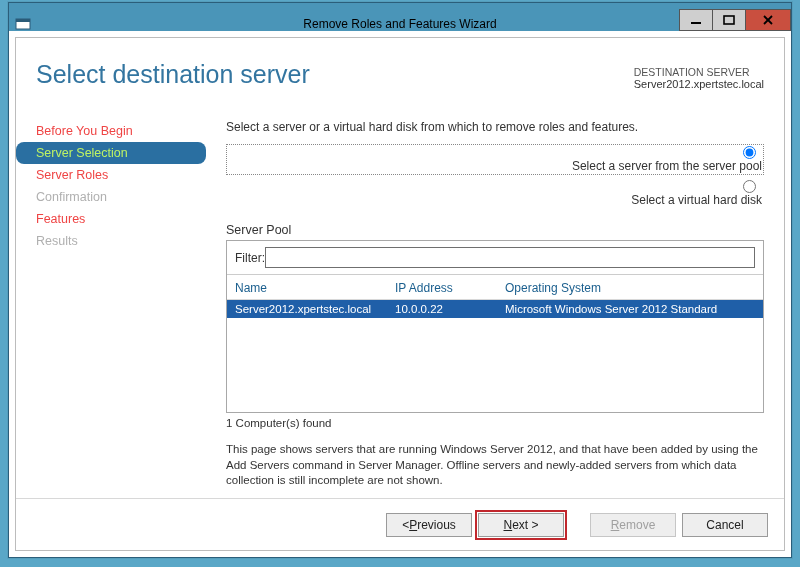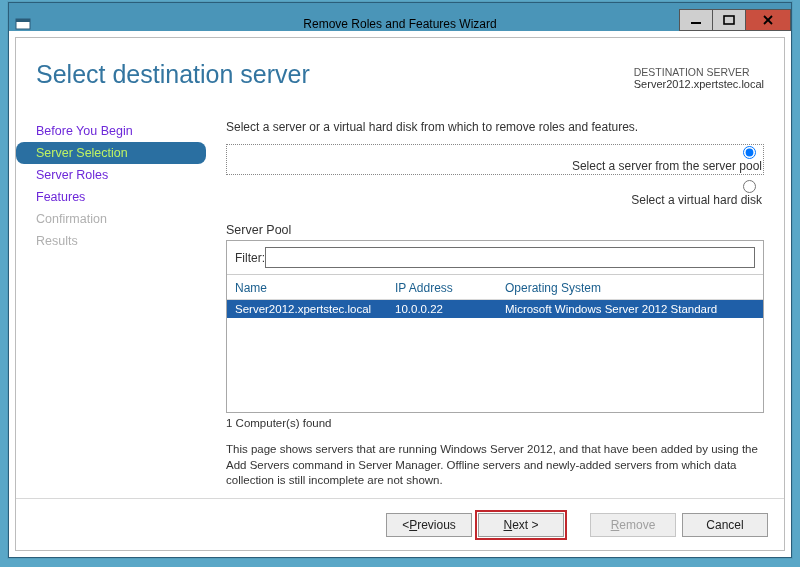--- a/index.html
+++ b/index.html
@@ -14,21 +14,21 @@
   .winbtn.close { background: #c94f3f; color: #000; width: 46px; }
   .winbtn svg { width: 12px; height: 10px; }
   .client { position: absolute; top: 28px; bottom: 0; left: 0; right: 0; background: #fff; padding: 6px; }
   .inner { width: 100%; height: 100%; border: 1px solid #bcbcbc; position: relative; background: #fff; }
   .header { position: absolute; left: 20px; top: 22px; }
   .header h1 { color: #3375a0; font-weight: 300; font-size: 25px; }
   .destlabel { position: absolute; right: 20px; top: 28px; text-align: left; font-size: 10.5px; color: #555; }
   .destlabel .l1 { font-size: 10.5px; }
   .destlabel .l2 { font-size: 11px; color: #333; }
   .nav { position: absolute; left: 0; top: 82px; width: 190px; }
-  .nav-item { padding: 4px 10px 4px 20px; font-size: 12.5px; color: #6d28d9; cursor: default; }
+  .nav-item { padding: 4px 10px 4px 20px; font-size: 12.5px; color: #ef4444; cursor: default; }
   .nav-item.active { background: #2a6fa1; color: #bef264; border-radius: 8px; }
   .nav-item.disabled { color: #b0b0b0; }
   .content { position: absolute; left: 210px; right: 20px; top: 82px; bottom: 56px; font-size: 12px; color: #333; }
   .content .instr { margin-bottom: 10px; }
   .radiorow { display: flex; align-items: flex-end; margin-bottom: 3px; padding: 2px; flex-direction: column; }
   .radiorow.selwrap { border: 1px dotted #888; padding: 1px; }
   .radiorow input { margin-right: 6px; }
   .radiorow label { font-size: 12px; }
   .pool-label { margin-top: 14px; margin-bottom: 3px; font-size: 12.5px; color: #333; }
   .pool-box { border: 1px solid #a8a8a8; }
@@ -91,22 +91,22 @@
       </div>
       <div class="destlabel">
         <div class="l1">DESTINATION SERVER</div>
         <div class="l2">Server2012.xpertstec.local</div>
       </div>
 
       <div class="nav">
         <div class="nav-item">Before You Begin</div>
         <div class="nav-item active">Server Selection</div>
         <div class="nav-item">Server Roles</div>
+        <div class="nav-item disabled">Confirmation</div>
         <div class="nav-item">Features</div>
-        <div class="nav-item disabled">Confirmation</div>
         <div class="nav-item disabled">Results</div>
       </div>
 
       <div class="content">
         <div class="instr">Select a server or a virtual hard disk from which to remove roles and features.</div>
 
         <div class="radiorow selwrap">
           <input type="radio" name="sel" checked="" style="">
           <label>Select a server from the server pool</label>
         </div>

